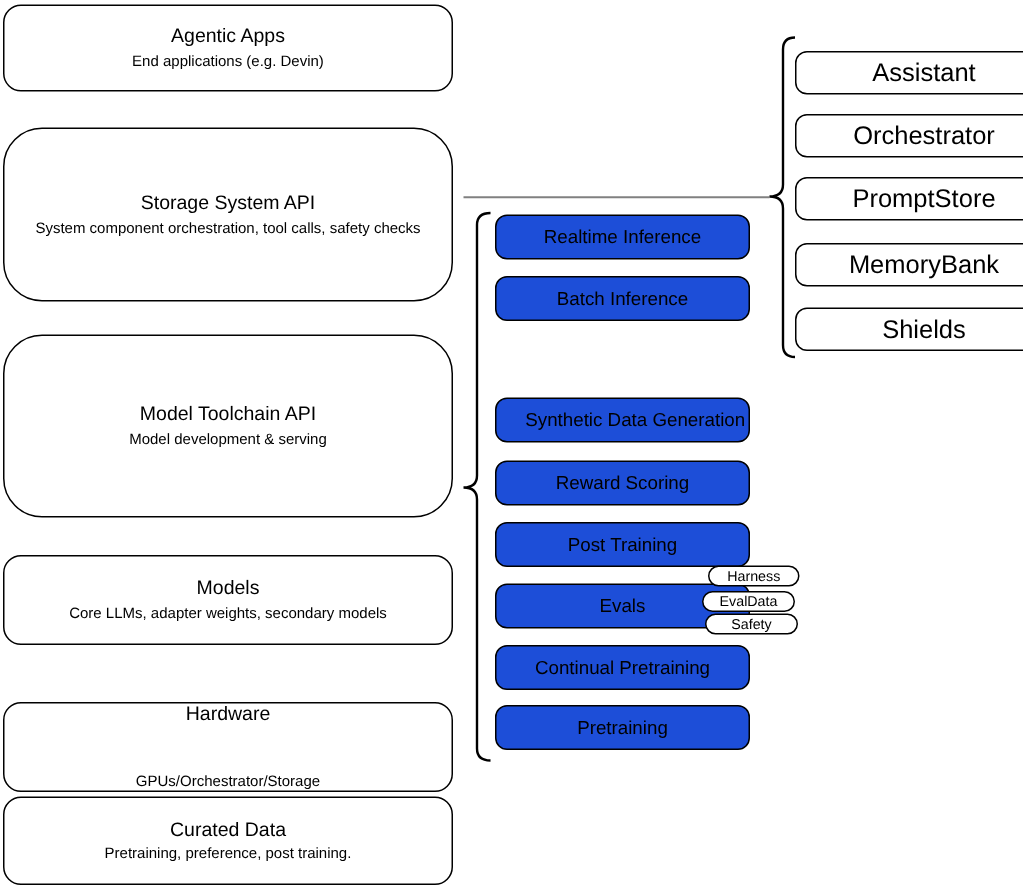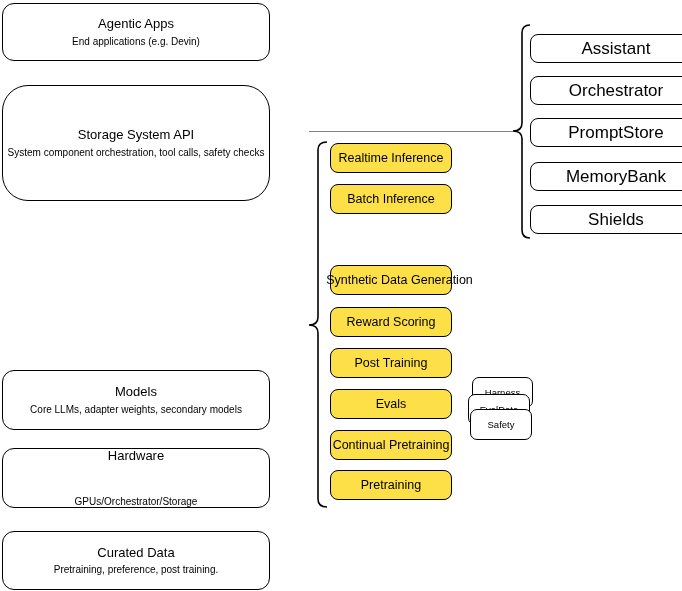--- a/index.html
+++ b/index.html
@@ -15,49 +15,49 @@
   .connectors {
     position: absolute;
     inset: 0;
     z-index: 1;
     pointer-events: none;
   }
   
   .layer-box {
     position: absolute;
     left: 2px;
-    width: 268px;
+    width: 300px;
     box-sizing: border-box;
     border: 1.4px solid #000000;
     background: #ffffff;
     display: flex;
     flex-direction: column;
     align-items: center;
     justify-content: center;
     text-align: center;
     z-index: 2;
   }
   .layer-title { font-size: 13px; line-height: 1.25; }
   .layer-sub   { font-size: 10px; line-height: 1.2; margin-top: 3px; }
   .lb1 { top: 3px;   height: 58px;  border-radius: 12px; }
   .lb2 { top: 85px;  height: 116px; border-radius: 26px; }
   .lb3 { top: 223px; height: 122px; border-radius: 26px; }
   .lb4 { top: 370px; height: 60px;  border-radius: 12px; }
-  .lb5 { top: 448px; height: 60px;  border-radius: 12px; gap: 28px; }
+  .lb5 { top: 468px; height: 60px;  border-radius: 12px; gap: 28px; }
   .lb6 { top: 531px; height: 59px;  border-radius: 12px; text-align: right; }
   
   .tc-box {
     position: absolute;
     left: 330px;
-    width: 122px;
+    width: 170px;
     height: 30px;
     box-sizing: border-box;
     border: 1.5px solid #000000;
     border-radius: 8px;
-    background: #fde047;
+    background: #1d4ed8;
     display: flex;
     align-items: center;
     justify-content: center;
     font-size: 12.5px;
     white-space: nowrap;
     z-index: 2;
   }
   .tc1 { top: 143px; } .tc2 { top: 184px; } .tc3 { top: 224px; }
   .tc4 { top: 265px; padding-left: 17px; } .tc5 { top: 307px; } .tc6 { top: 348px; }
   .tc7 { top: 389px; } .tc8 { top: 430px; } .tc9 { top: 470px; }
@@ -76,21 +76,21 @@
     justify-content: center;
     font-size: 17px;
     white-space: nowrap;
     z-index: 2;
   }
   .rc1 { top: 34px; } .rc2 { top: 76px; } .rc3 { top: 118px; }
   .rc4 { top: 162px; } .rc5 { top: 205px; }
   
   .pill {
     position: absolute;
-    height: 31px;
+    height: 14px;
     box-sizing: border-box;
     border: 1.5px solid #000000;
     border-radius: 7px;
     background: #ffffff;
     display: flex;
     align-items: center;
     justify-content: center;
     font-size: 9.5px;
     white-space: nowrap;
     z-index: 3;
@@ -110,20 +110,24 @@
     <path d="M 530 25 Q 522 25 522 33 L 522 123 Q 522 131 513 131 Q 522 131 522 139 L 522 230 Q 522 238 530 238" fill="none" stroke="#000000" stroke-width="1.6"></path>
   </svg>
 
   <div class="layer-box lb1">
     <div class="layer-title">Agentic Apps</div>
     <div class="layer-sub">End applications (e.g. Devin)</div>
   </div>
   <div class="layer-box lb2">
     <div class="layer-title">Storage System API</div>
     <div class="layer-sub">System component orchestration, tool calls, safety checks</div>
+  </div>
+  <div class="layer-box lb3">
+    <div class="layer-title">Model Toolchain API</div>
+    <div class="layer-sub">Model development &amp; serving</div>
   </div>
   <div class="layer-box lb4">
     <div class="layer-title">Models</div>
     <div class="layer-sub">Core LLMs, adapter weights, secondary models</div>
   </div>
   <div class="layer-box lb5">
     <div class="layer-title">Hardware</div>
     <div class="layer-sub">GPUs/Orchestrator/Storage</div>
   </div>
   <div class="layer-box lb6">

